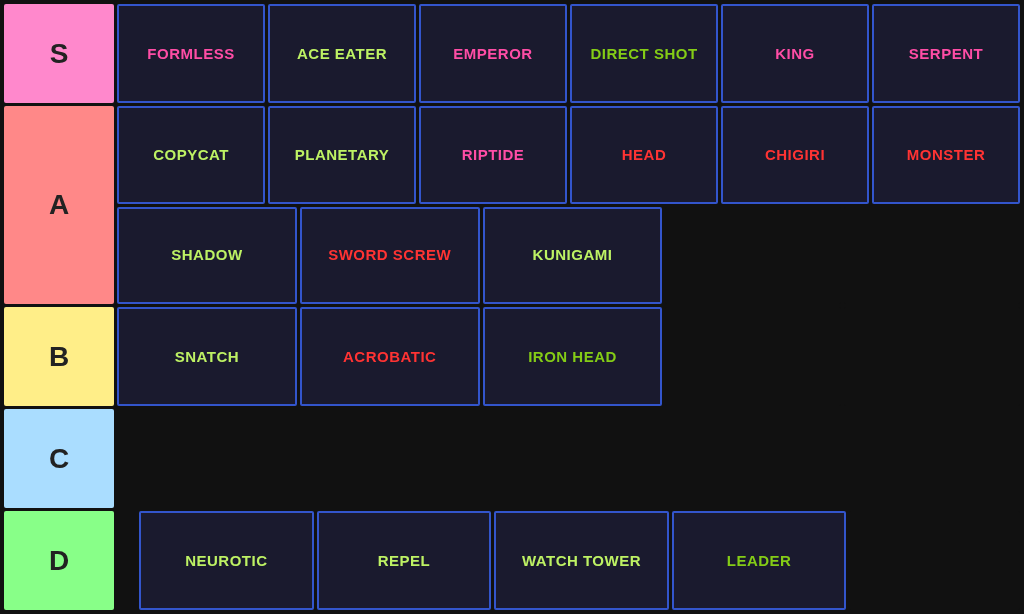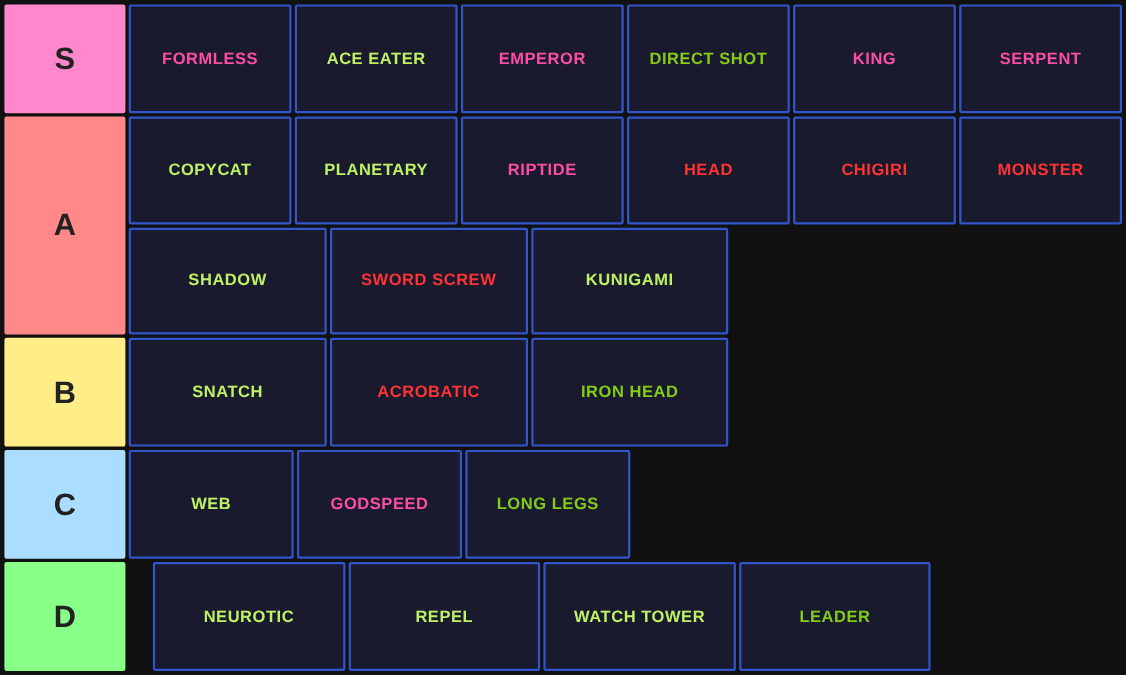--- a/index.html
+++ b/index.html
@@ -104,30 +104,20 @@
           <div class="tier-cell color-cyan">SNATCH</div>
           <div class="tier-cell color-red">ACROBATIC</div>
           <div class="tier-cell color-white">IRON HEAD</div>
           <div class="tier-cell empty"></div>
           <div class="tier-cell empty"></div>
         </div>
       </div>
     </div>
     <div style="display: flex; flex-direction: row; flex: 1 1 0%; gap: 3px;">
       <div class="tier-label label-c">C</div>
-      <div style="display: flex; flex-direction: column; flex: 1 1 0%; gap: 3px;">
-        <div style="display: flex; flex: 1 1 0%; gap: 3px;">
-          <div class="tier-cell color-cyan">WEB</div>
-          <div class="tier-cell color-pink">GODSPEED</div>
-          <div class="tier-cell color-white">LONG LEGS</div>
-          <div class="tier-cell empty"></div>
-          <div class="tier-cell empty"></div>
-          <div class="tier-cell empty"></div>
-        </div>
-      </div>
     </div>
     <div style="display: flex; flex-direction: row; flex: 1 1 0%; gap: 3px;">
       <div class="tier-label label-d">D</div>
       <div style="display: flex; flex-direction: column; flex: 1 1 0%; gap: 3px; padding-left: 22px;">
         <div style="display: flex; flex: 1 1 0%; gap: 3px;">
           <div class="tier-cell color-cyan">NEUROTIC</div>
           <div class="tier-cell color-cyan">REPEL</div>
           <div class="tier-cell color-cyan">WATCH TOWER</div>
           <div class="tier-cell color-white">LEADER</div>
           <div class="tier-cell empty"></div>

